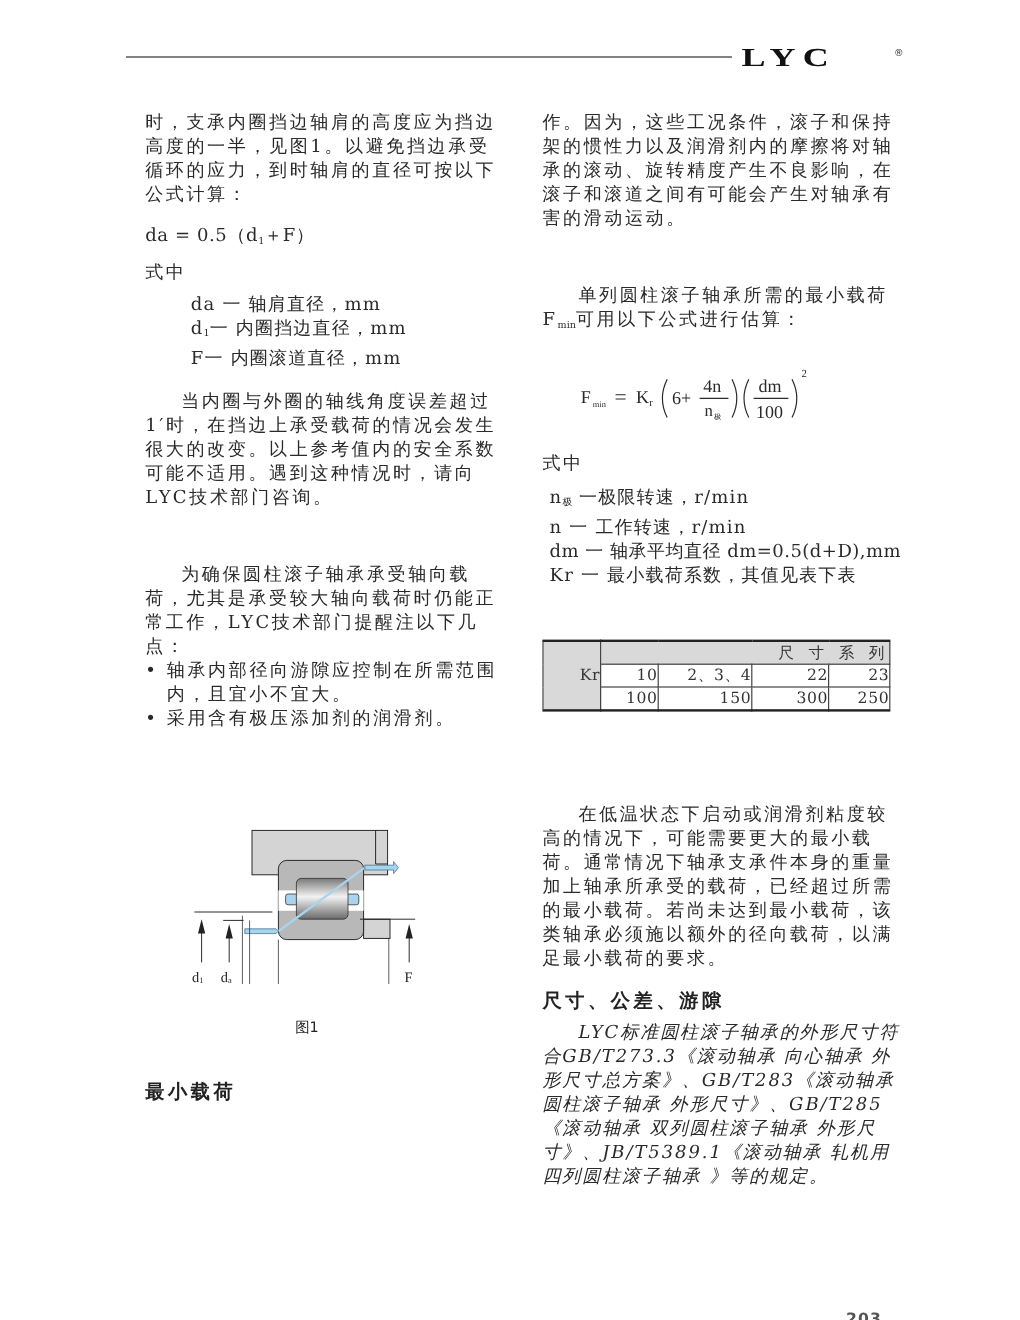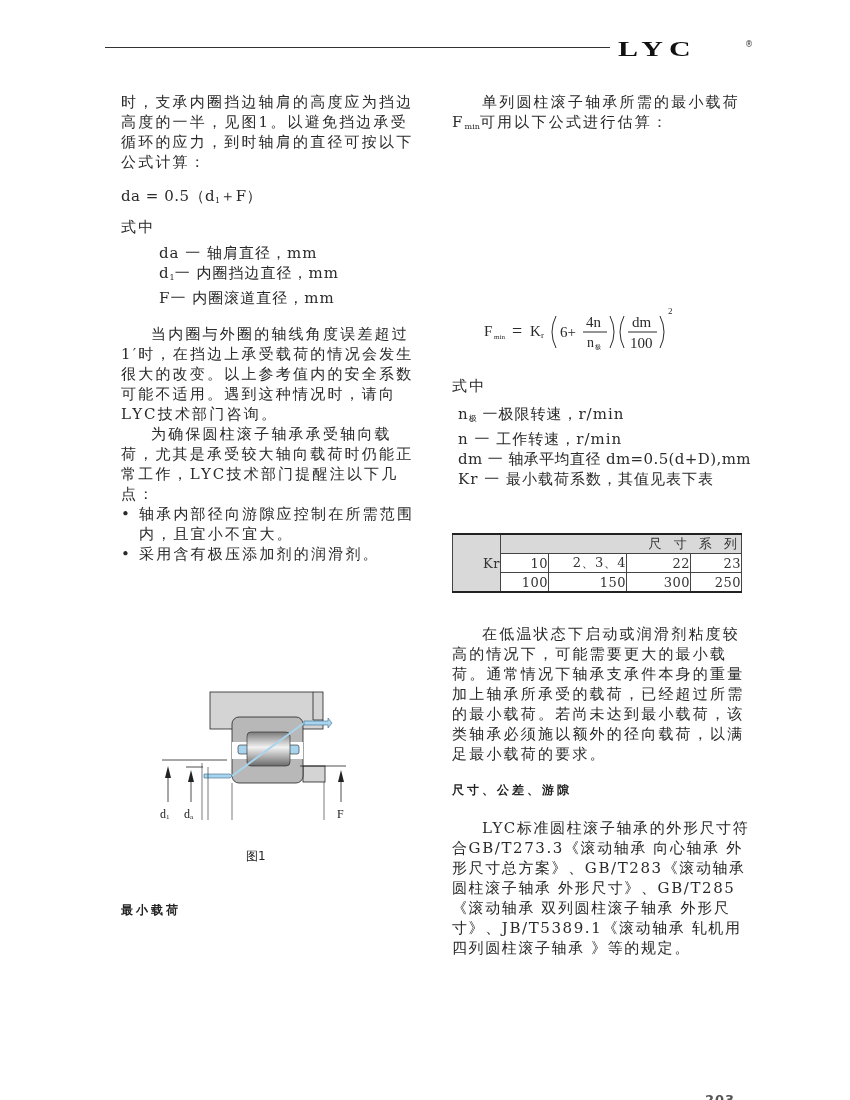--- a/index.html
+++ b/index.html
@@ -7,27 +7,27 @@
          font-family: "DejaVu Serif", "Liberation Serif", serif; color: #2a2a2a; }
   .header-rule { position: absolute; left: 105px; top: 47px; width: 505px; height: 1px; background: #333; }
   .logo { position: absolute; left: 618px; top: 38px; font-family: "Liberation Serif", serif;
           font-weight: bold; font-size: 30px; letter-spacing: 6px; color: #111; line-height: 30px; transform: scaleY(0.72); transform-origin: top left;}
   .logo-reg { position: absolute; left: 745px; top: 40px; font-size: 8px; color: #333; font-family: "DejaVu Sans", sans-serif; }
 
   .col { position: absolute; font-size: 15px; line-height: 20px; letter-spacing: 2.2px; }
   .col-left { left: 121px; top: 92px; width: 300px; }
   .col-right { left: 452px; top: 92px; width: 300px; }
   p { margin: 0; }
-  .indent { text-indent: 30px; }
+  .indent { text-indent: 30px; margin-top: 44px; }
   .formula-center { text-align: left; margin-top: 12px; letter-spacing: 0.5px; }
   .sub { font-size: 8px; vertical-align: -2px; letter-spacing: 0; }
   .defs { padding-left: 38px; margin-top: 6px; letter-spacing: 1px; }
   .defs p { margin-bottom: 0; }
   .bullet { padding-left: 18px; text-indent: -18px; }
-  .section-title { font-family: "DejaVu Sans", sans-serif; font-weight: bold; font-size: 12px; letter-spacing: 3px; color: #222; }
+  .section-title { font-family: "DejaVu Sans", sans-serif; font-weight: bold; font-size: 16px; letter-spacing: 3px; color: #222; }
 
   .figure { position: absolute; left: 150px; top: 680px; width: 220px; height: 140px; }
   .fig-caption { position: absolute; left: 246px; top: 848px; font-family: "DejaVu Sans", sans-serif; font-size: 12px; color: #222; letter-spacing: 0; }
 
   .fmin-formula { position: absolute; left: 480px; top: 302px; width: 280px; height: 60px; font-size: 14px; letter-spacing: 0; }
   .kr-table { position: absolute; left: 452px; top: 533px; border-collapse: collapse; font-size: 13px; letter-spacing: 0.5px; }
   .kr-table td { border: 1px solid #444; text-align: right; height: 18px; padding: 0; color: #333; }
   .kr-table .shade { background: #d9d9d9; }
   .kr-table .rowhead { width: 47px; }
   .kr-table { border-top: 2px solid #222; border-bottom: 2px solid #222; }
@@ -110,20 +110,21 @@
   <text x="34" y="138" font-size="12" font-family="Liberation Serif, serif" fill="#222"><tspan>d</tspan><tspan font-size="7" dy="1">a</tspan></text>
   <text x="187" y="138" font-size="12" font-family="Liberation Serif, serif" fill="#222">F</text>
 </svg>
 <div class="fig-caption">图1</div>
 
 <div class="col col-left" style="top:900px;">
   <p class="section-title">最小载荷</p>
 </div>
 
 <div class="col col-right">
+  <p>作。因为，这些工况条件，滚子和保持架的惯性力以及润滑剂内的摩擦将对轴承的滚动、旋转精度产生不良影响，在滚子和滚道之间有可能会产生对轴承有害的滑动运动。</p>
   <p class="indent"><span>单列圆柱滚子轴承所需的最小载荷F</span><span class="sub">min</span><span>可用以下公式进行估算：</span></p>
 </div>
 
 <svg class="fmin-formula" viewBox="0 0 280 60" width="280" height="60">
   <g font-family="Liberation Serif, serif" fill="#2a2a2a">
     <text x="4" y="34" font-size="15">F</text>
     <text x="14" y="37" font-size="7">min</text>
     <text x="32" y="35" font-size="18">=</text>
     <text x="50" y="34" font-size="15">K</text>
     <text x="61" y="36" font-size="9">r</text>
@@ -170,16 +171,16 @@
     <td>150</td>
     <td>300</td>
     <td>250</td>
   </tr>
 </tbody>
   </table>
 
 <div class="col col-right" style="top:624px;">
   <p class="indent">在低温状态下启动或润滑剂粘度较高的情况下，可能需要更大的最小载荷。通常情况下轴承支承件本身的重量加上轴承所承受的载荷，已经超过所需的最小载荷。若尚未达到最小载荷，该类轴承必须施以额外的径向载荷，以满足最小载荷的要求。</p>
   <p class="section-title" style="margin-top:16px;">尺寸、公差、游隙</p>
-  <p class="indent" style="margin-top:18px; letter-spacing:1.6px;">LYC标准圆柱滚子轴承的外形尺寸符合GB/T273.3《滚动轴承 向心轴承 外形尺寸总方案》、GB/T283《滚动轴承 圆柱滚子轴承 外形尺寸》、GB/T285《滚动轴承 双列圆柱滚子轴承 外形尺寸》、JB/T5389.1《滚动轴承 轧机用四列圆柱滚子轴承 》等的规定。</p>
+  <p class="indent" style="margin-top:6px; letter-spacing:1.6px;font-style:italic;">LYC标准圆柱滚子轴承的外形尺寸符合GB/T273.3《滚动轴承 向心轴承 外形尺寸总方案》、GB/T283《滚动轴承 圆柱滚子轴承 外形尺寸》、GB/T285《滚动轴承 双列圆柱滚子轴承 外形尺寸》、JB/T5389.1《滚动轴承 轧机用四列圆柱滚子轴承 》等的规定。</p>
 </div>
 
 <div class="page-number">203</div>
 
 </body></html>

